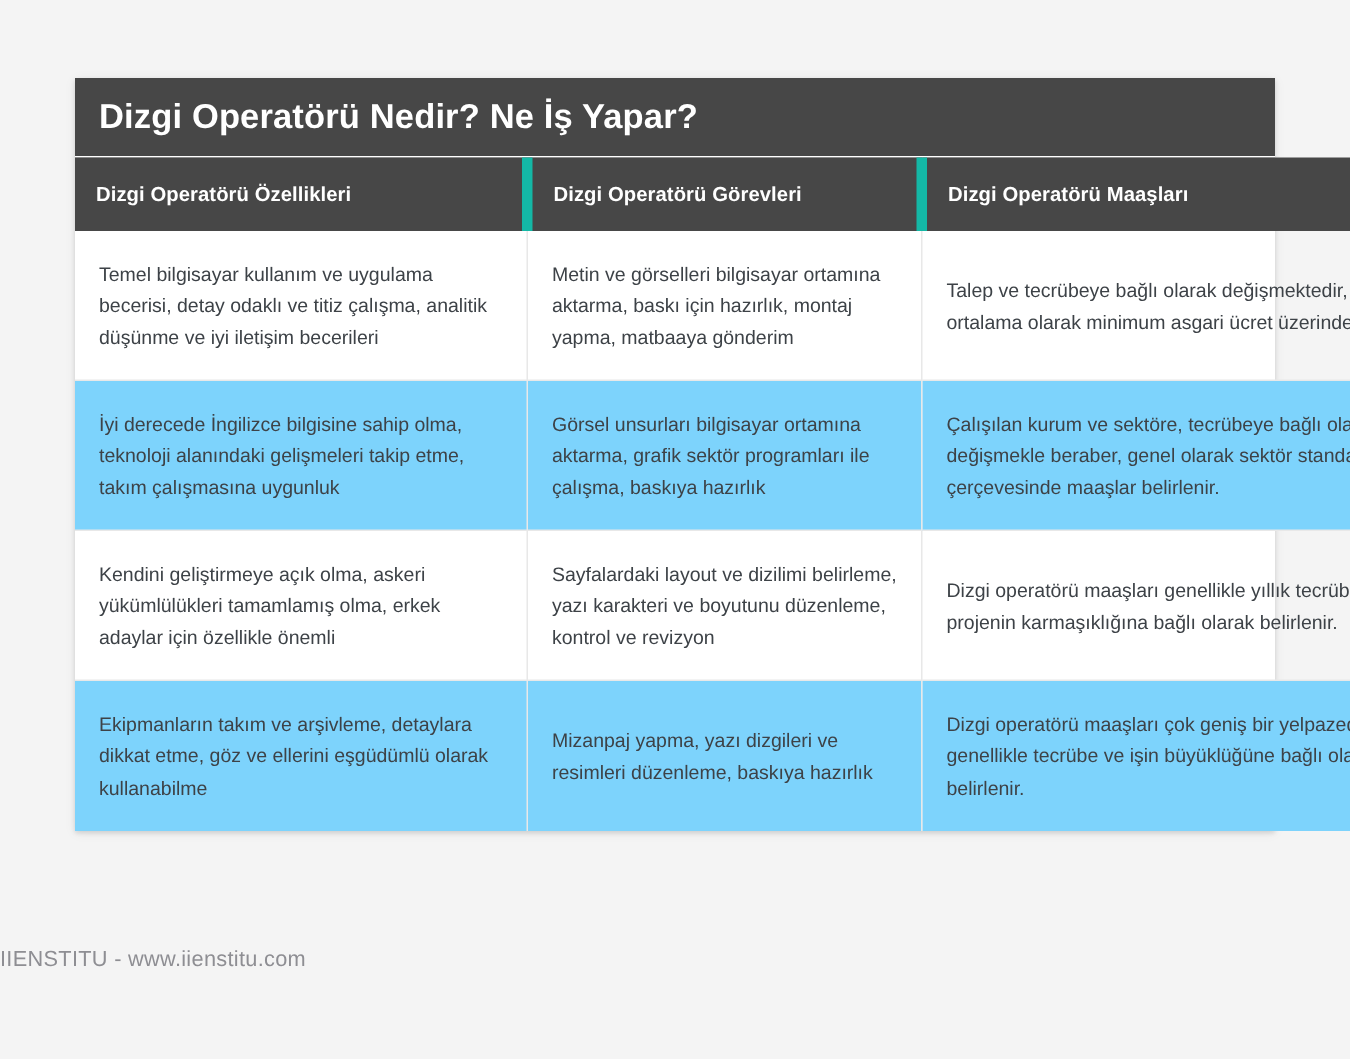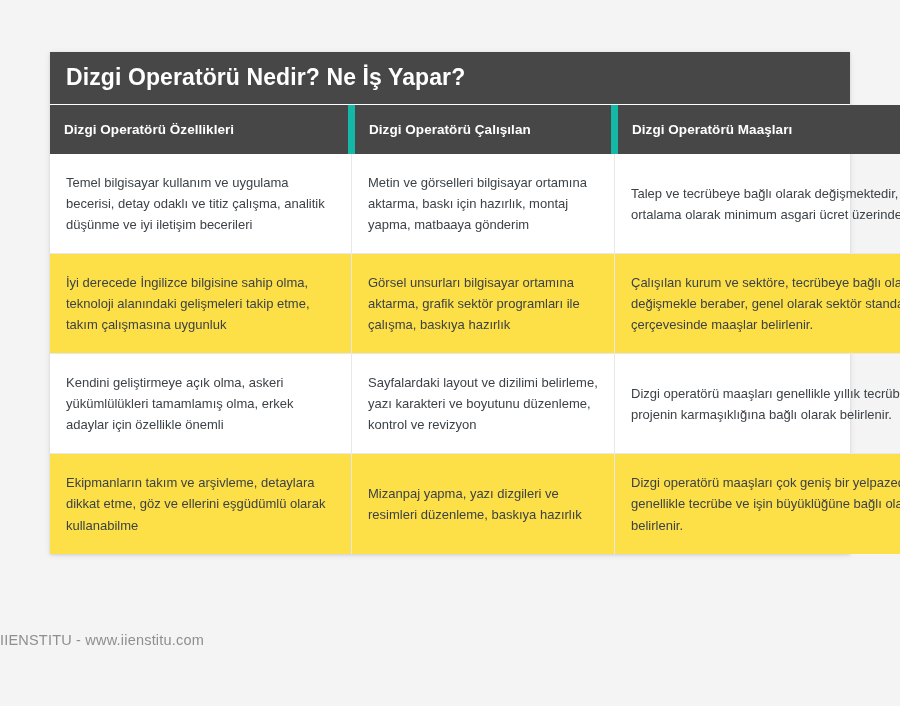--- a/index.html
+++ b/index.html
@@ -71,21 +71,21 @@
     border-right: 1px solid #e8e8e8;
     border-bottom: 1px solid #e8e8e8;
   }
   table.grid td:last-child {
     border-right: none;
   }
   table.grid tr:last-child td {
     border-bottom: none;
   }
   table.grid tr.alt td {
-    background: #fde047;
+    background: #7dd3fc;
   }
   .col-a { width: 270px; }
   .col-b { width: 228px; }
   .col-c { width: 302px; }
   .footer {
     position: absolute;
     left: 0;
     top: 632px;
     width: 900px;
     text-align: left;
@@ -102,21 +102,21 @@
   <div class="card">
 
     <div class="title-bar">
       <div class="title">Dizgi Operatörü Nedir? Ne İş Yapar?</div>
     </div>
 
     <table class="grid">
       <thead>
         <tr>
           <th class="col-a">Dizgi Operatörü Özellikleri</th>
-          <th class="col-b">Dizgi Operatörü Çalışılan</th>
+          <th class="col-b">Dizgi Operatörü Görevleri</th>
           <th class="col-c">Dizgi Operatörü Maaşları</th>
         </tr>
       </thead>
       <tbody>
         <tr>
           <td class="col-a">Temel bilgisayar kullanım ve uygulama becerisi, detay odaklı ve titiz çalışma, analitik düşünme ve iyi iletişim becerileri</td>
           <td class="col-b">Metin ve görselleri bilgisayar ortamına aktarma, baskı için hazırlık, montaj yapma, matbaaya gönderim</td>
           <td class="col-c">Talep ve tecrübeye bağlı olarak değişmektedir, ortalama olarak minimum asgari ücret üzerindedir.</td>
         </tr>
         <tr class="alt">

